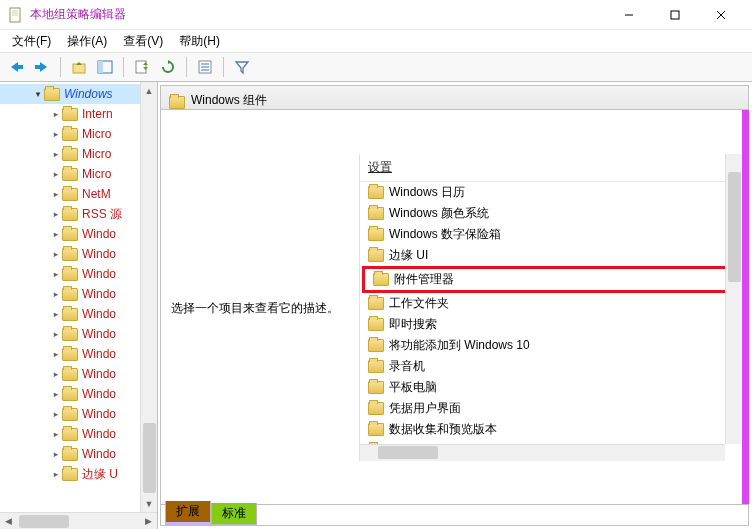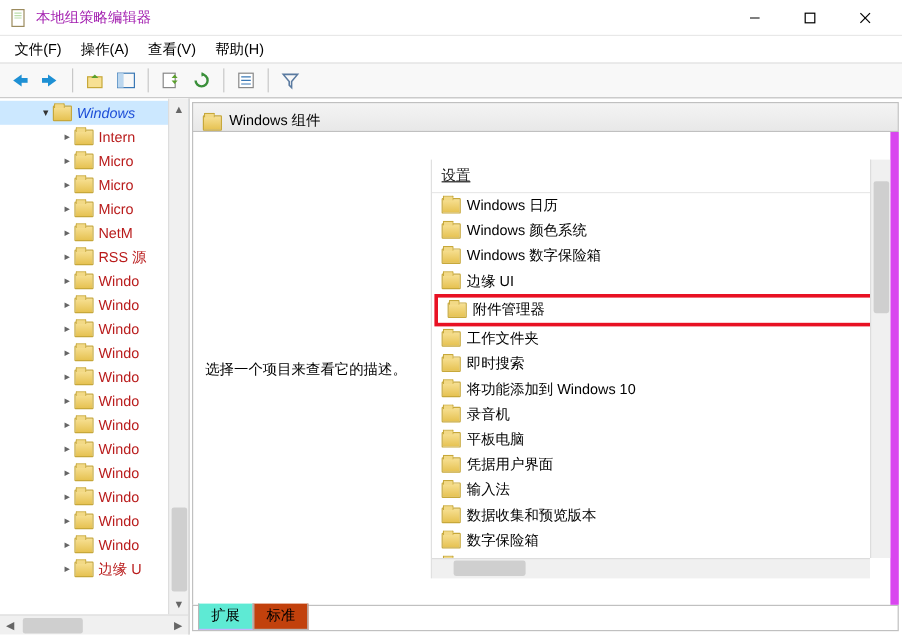--- a/index.html
+++ b/index.html
@@ -55,22 +55,22 @@
   .settings-col { flex:1; border-left:1px solid #e0e0e0; display:flex; flex-direction:column; position:relative; }
   .settings-header { height:28px; display:flex; align-items:center; padding-left:8px; border-bottom:1px solid #e8e8e8; font-size:12px; text-decoration:underline; color:#222; }
   .settings-list { flex:1; overflow:hidden; position:relative; }
   .list-row { display:flex; align-items:center; height:21px; padding-left:8px; }
   .list-row .folder { margin-right:5px; }
   .list-row span { font-size:12px; }
   .highlight-box { border:3px solid #e81123; position:relative; margin:0 4px 0 2px; padding-left: 4px; }
   .highlight-box .list-row { padding-left: 4px; }
 
   .tabs-bar { height:22px; display:flex; align-items:flex-end; padding-left:2px; margin:0 3px 3px 2px; border-top:1px solid #c0c0c0; border-left:1px solid #c0c0c0; border-right:1px solid #c0c0c0; border-bottom:1px solid #c0c0c0; background:#fff; }
-  .tab { padding:2px 10px; font-size:12px; border:1px solid #b8b8b8; border-top:none; background:#c2410c; position:relative; top:0; }
-  .tab.active { background:#5eead4; border-bottom:1px solid #c4b5fd; }
+  .tab { padding:2px 10px; font-size:12px; border:1px solid #b8b8b8; border-top:none; background:#84cc16; position:relative; top:0; }
+  .tab.active { background:#a16207; border-bottom:3px solid #c4b5fd; }
 
   .settings-scroll-v { position:absolute; top:0; right:0; bottom:17px; width:17px; background:#f0f0f0; border-left:1px solid #ddd; }
   .settings-scroll-v .thumb { width:13px; height:110px; background:#cfcfcf; border-radius:2px; margin:18px auto 0; }
   .settings-scroll-h { position:absolute; bottom:0; left:0; right:17px; height:17px; background:#f0f0f0; border-top:1px solid #ddd; display:flex; align-items:center; }
   .settings-scroll-h .thumb { width:60px; height:13px; background:#cfcfcf; border-radius:2px; margin-left:18px; }
 
   svg.app { display:block; }
 </style>
 </head>
 <body>
@@ -340,29 +340,21 @@
             <div class="list-row">
               <div class="folder"></div>
               <span>平板电脑</span>
             </div>
             <div class="list-row">
               <div class="folder"></div>
               <span>凭据用户界面</span>
             </div>
             <div class="list-row">
               <div class="folder"></div>
-              <span>输入法</span>
-            </div>
-            <div class="list-row">
-              <div class="folder"></div>
               <span>数据收集和预览版本</span>
-            </div>
-            <div class="list-row">
-              <div class="folder"></div>
-              <span>数字保险箱</span>
             </div>
             <div class="list-row">
               <div class="folder"></div>
               <span>搜索</span>
             </div>
           </div>
         <div class="settings-scroll-v">
             <div class="thumb"></div>
           </div>
         <div class="settings-scroll-h">

